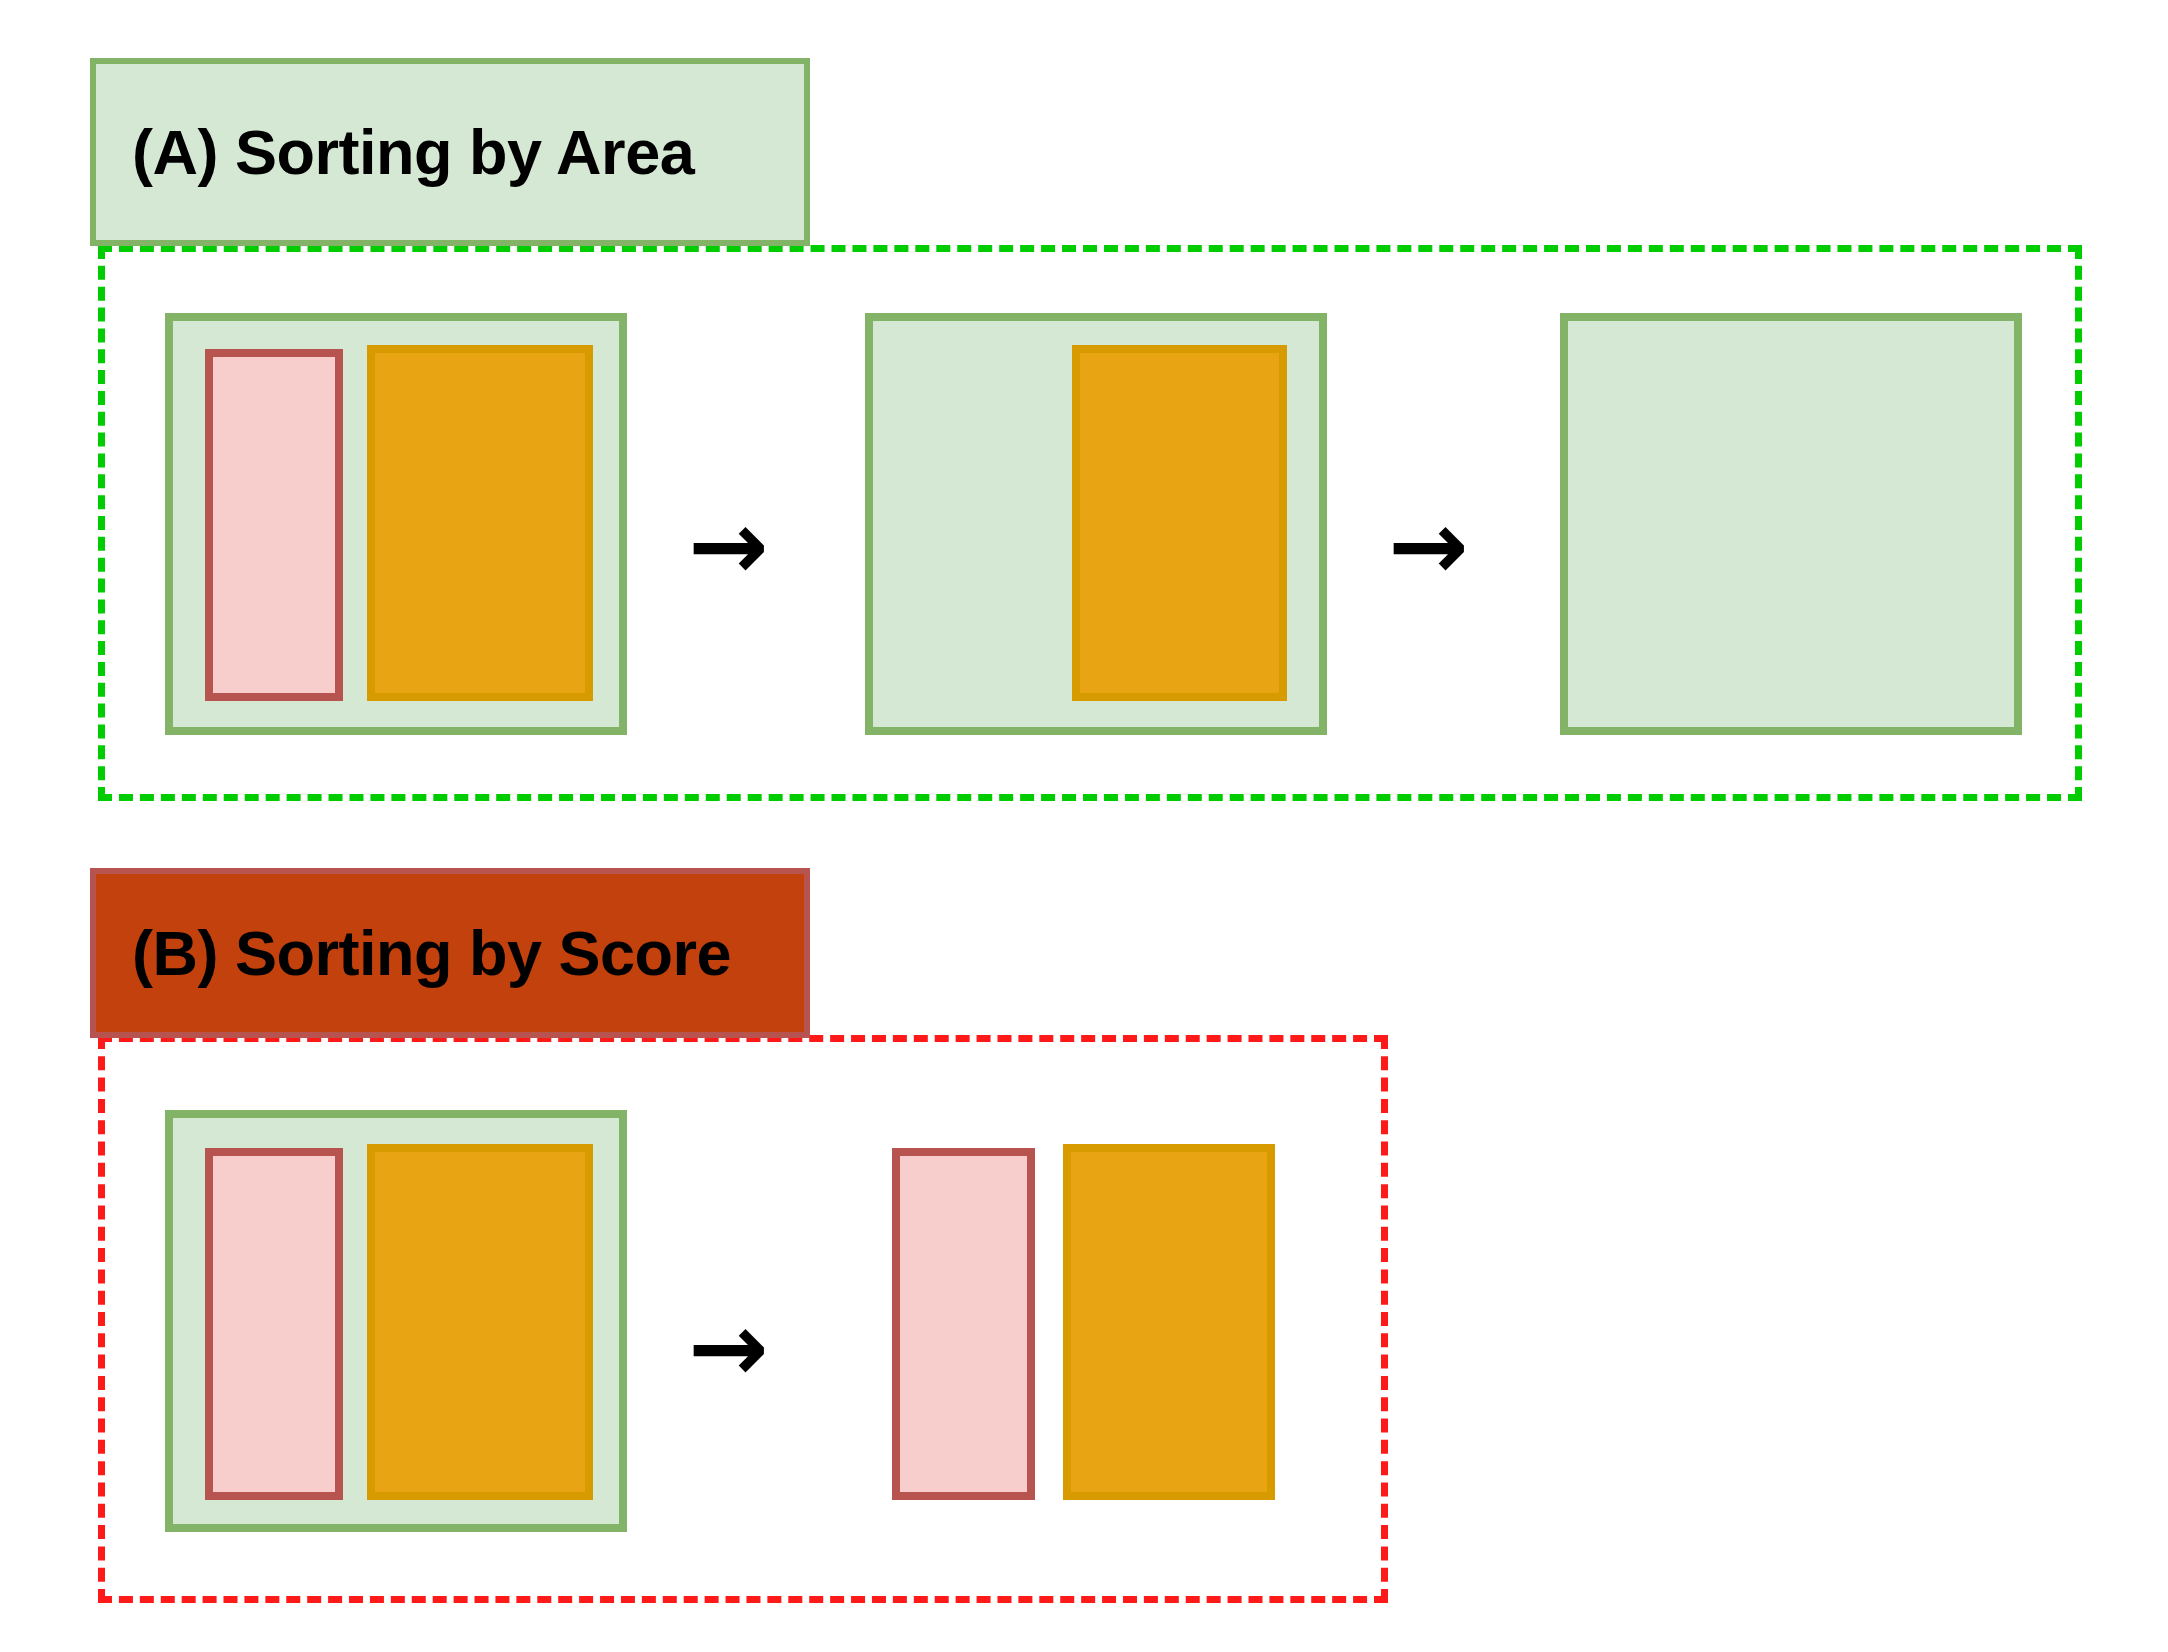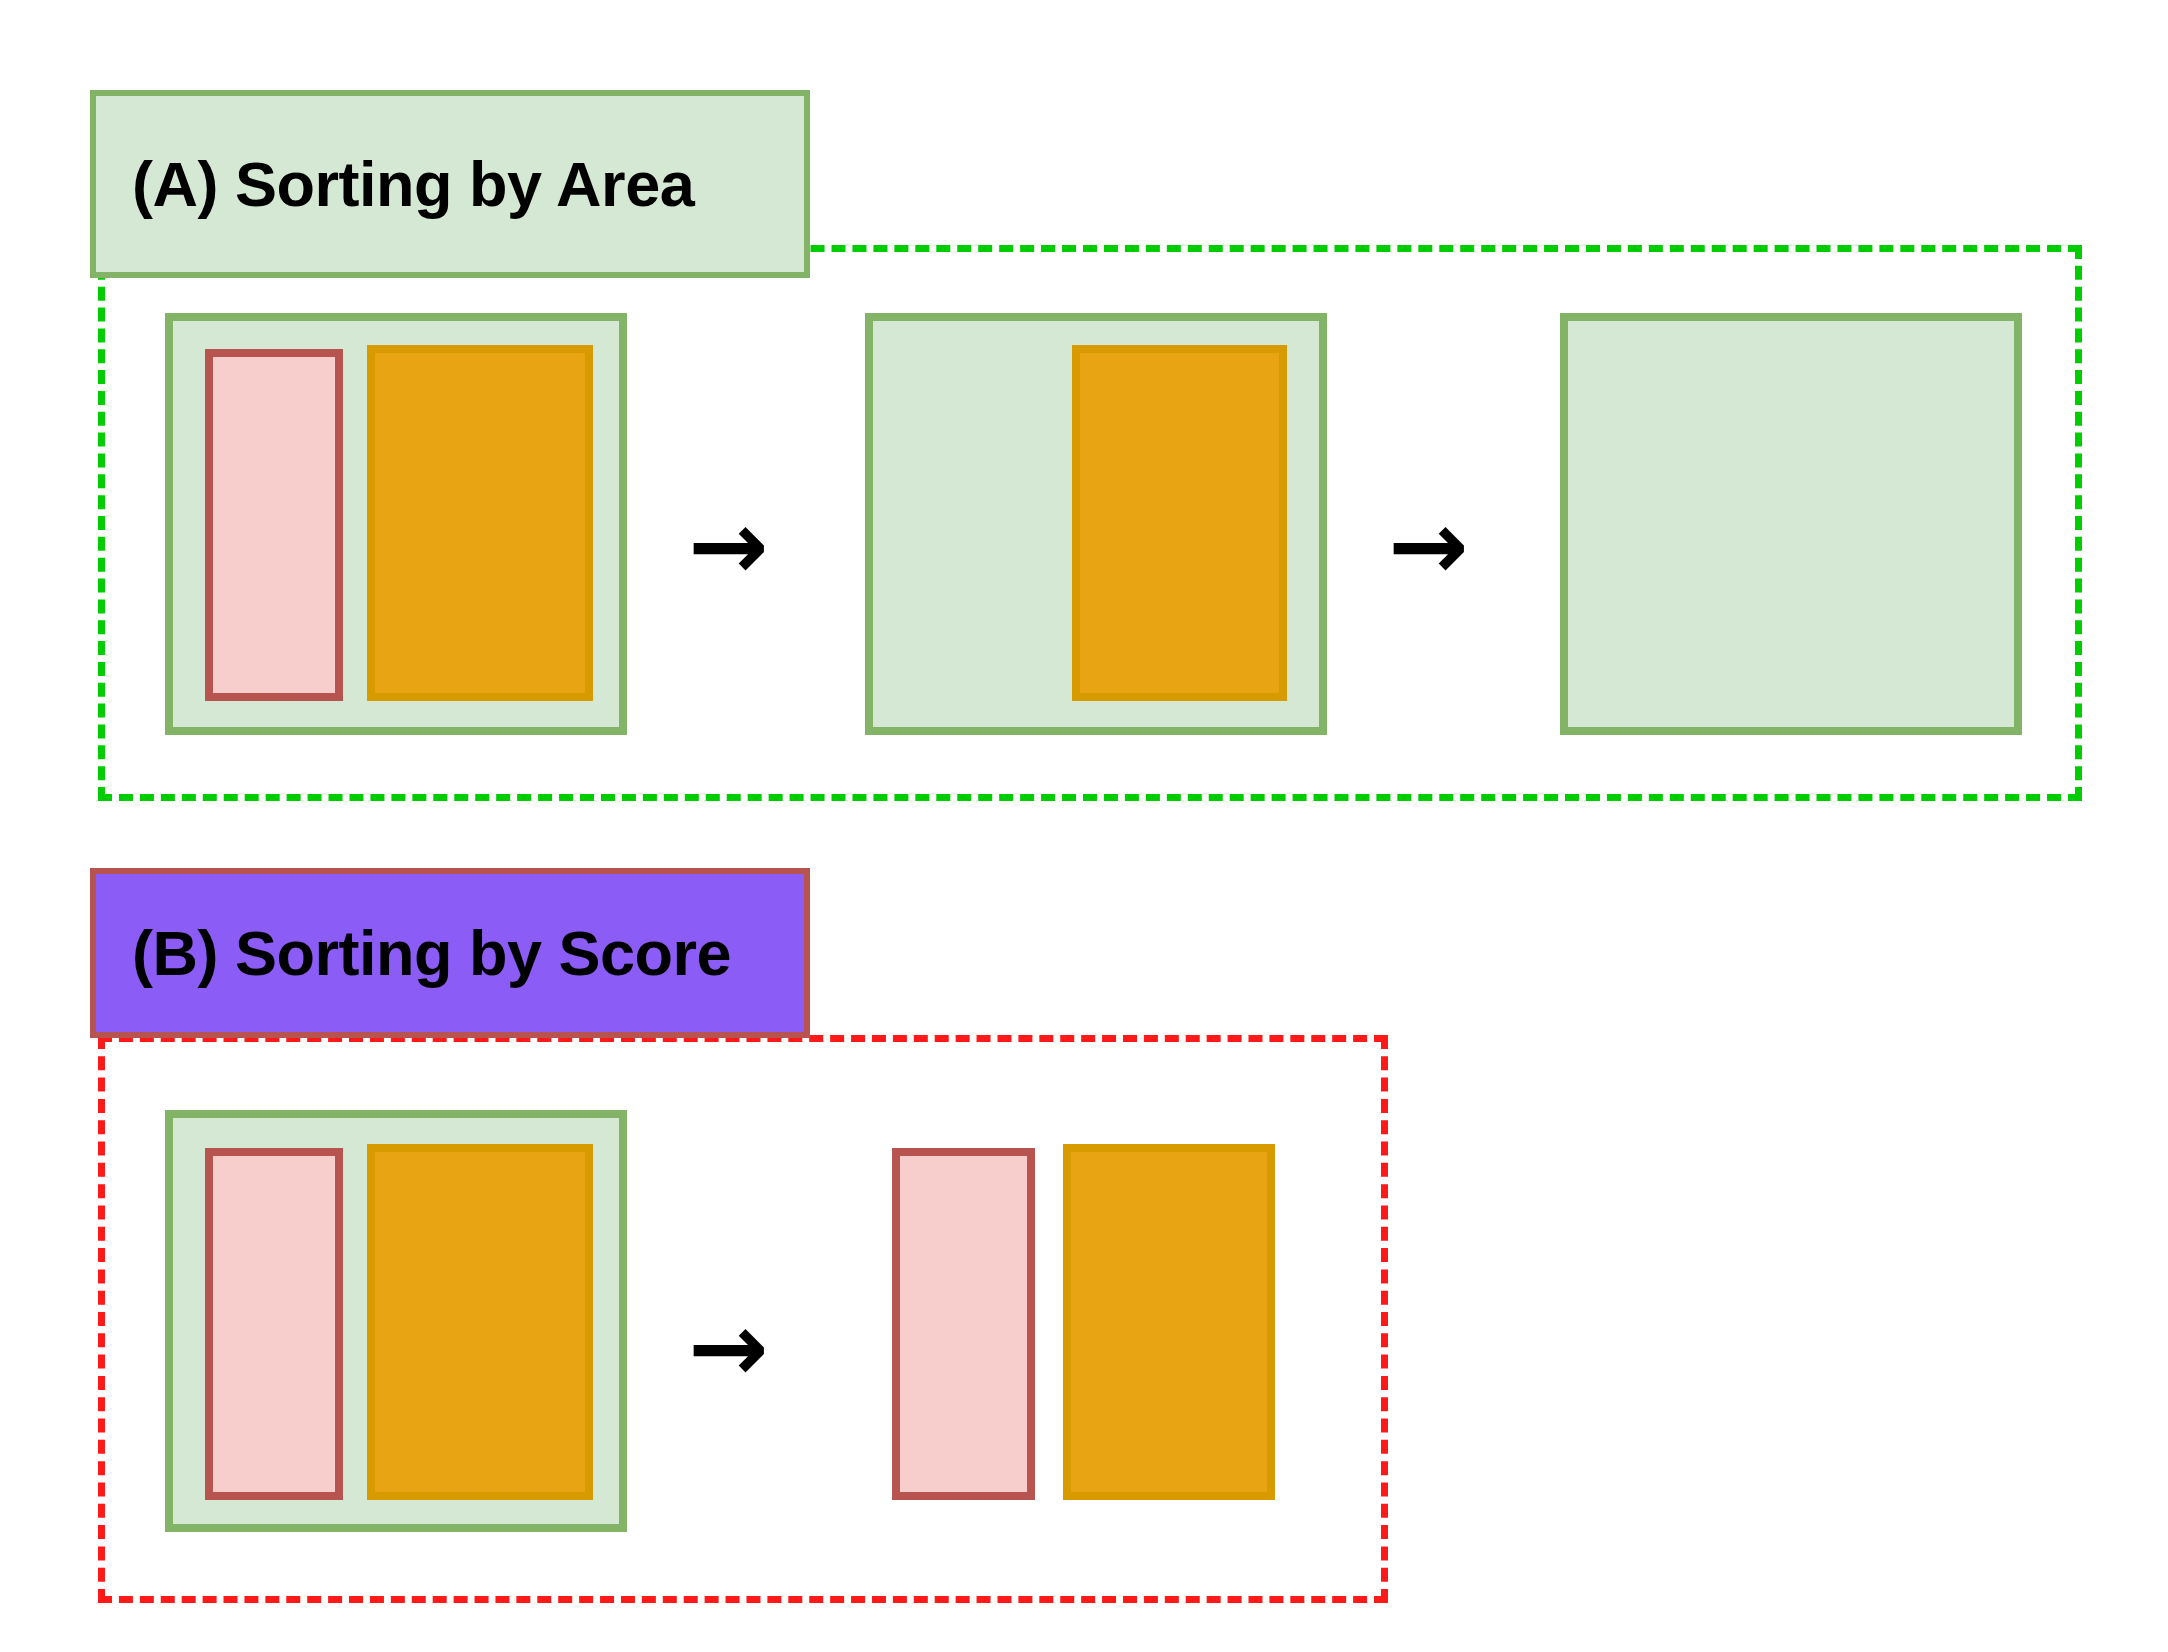--- a/index.html
+++ b/index.html
@@ -25,25 +25,25 @@
   .title-box{
     position:absolute;box-sizing:border-box;
     display:flex;align-items:center;
     padding-left:36px;
     font-size:63px;font-weight:bold;color:#000000;
     letter-spacing:-0.5px;
     z-index:6;
   }
   #section-a-title{
     left:90px;top:58px;width:720px;height:188px;
-    background:#D5E8D4;border:6px solid #82B366;margin-top:32px;
+    background:#D5E8D4;border:6px solid #82B366;
   }
   #section-b-title{
     left:90px;top:868px;width:720px;height:170px;
-    background:#8b5cf6;border:6px solid #B85450;
+    background:#c2410c;border:6px solid #B85450;
   }
 
   
   .shape{position:absolute;box-sizing:border-box;}
   .shape-green{background:#D5E8D4;border:8px solid #82B366;}
   .shape-pink{background:#F8CECC;border:8px solid #B85450;}
   .shape-orange{background:#E8A412;border:8px solid #D79B00;}
 
   
   .arrow{

